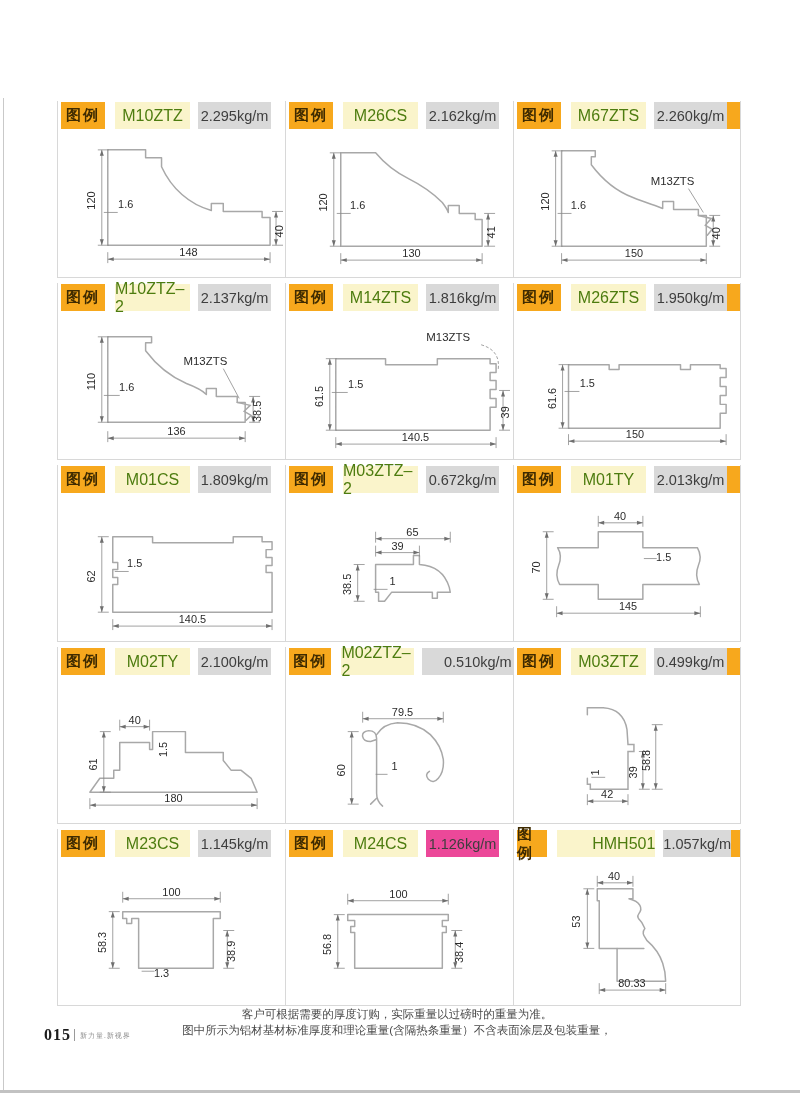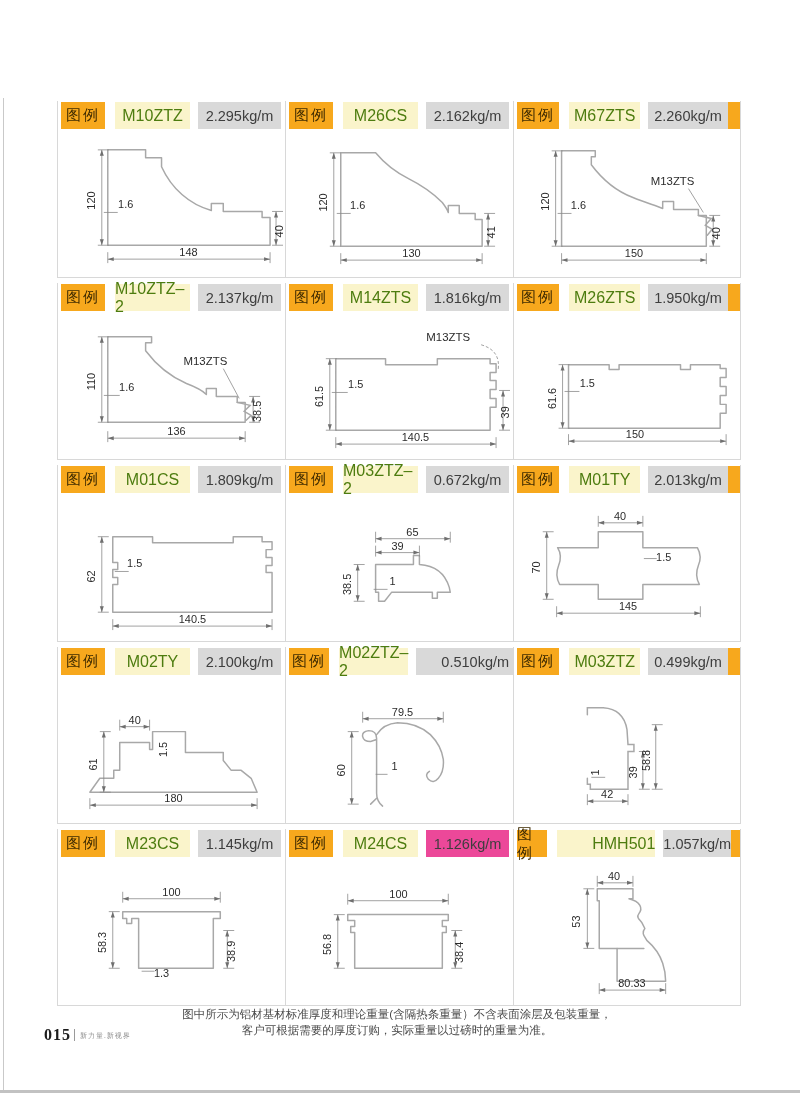--- a/index.html
+++ b/index.html
@@ -6,24 +6,24 @@
   body{font-family:"Liberation Sans","DejaVu Sans",sans-serif;}
   .page{position:relative;width:800px;height:1093px;background:#fff;overflow:hidden;}
   .left-rule{position:absolute;left:3px;top:98px;width:1px;height:995px;background:#c9c9c9;}
   .bottom-edge{position:absolute;left:0;bottom:0;width:800px;height:3px;background:#c2c2c2;}
   .grid{position:absolute;left:57px;top:101px;width:684px;display:grid;
         grid-template-columns:repeat(3,228px);grid-auto-rows:177px;row-gap:5px;}
   .cell{box-sizing:border-box;border-left:1px solid #d8d8d8;border-bottom:1px solid #d8d8d8;position:relative;background:#fff;}
   .cell:nth-child(3n){border-right:1px solid #d8d8d8;}
   .hdr{height:27px;display:flex;align-items:stretch;padding-left:3px;margin-top:1px;}
   .legend{width:44px;display:flex;align-items:center;justify-content:center;
-          font-weight:normal;font-size:15px;color:#3f2b00;letter-spacing:2px;}
+          font-weight:bold;font-size:15px;color:#3f2b00;letter-spacing:2px;}
   .model{width:75px;margin-left:10px;display:flex;align-items:center;justify-content:center;
          font-size:16px;color:#4d7c0f;}
-  .wt{width:83px;margin-left:8px;display:flex;align-items:center;justify-content:center;
+  .wt{width:73px;margin-left:8px;display:flex;align-items:center;justify-content:center;
       font-size:14.5px;color:#3e3e3e;}
   .endcap{width:13px;margin-left:auto;display:none;}
   .cell:nth-child(3n) .endcap{display:block;}
   .body-svg{display:block;width:100%;height:149px;}
   .pp{fill:#ffffff;stroke:#a8a8a8;stroke-width:1.5;stroke-linejoin:round;}
   .op{fill:none;stroke:#a8a8a8;stroke-width:1.5;stroke-linecap:round;}
   .dl,.ext{stroke:#8a8a8a;stroke-width:0.8;fill:none;}
   .dash{stroke-dasharray:3,2;}
   .ah{fill:#6f6f6f;stroke:none;}
   .dt{font-size:11px;fill:#2b2b2b;text-anchor:middle;}
@@ -479,22 +479,22 @@
           <line x1="86" y1="134" x2="153" y2="134" class="dl"></line>
           <polygon points="86,134 92,136 92,132" class="ah"></polygon>
           <polygon points="153,134 147,132 147,136" class="ah"></polygon>
           <line x1="86" y1="127" x2="86" y2="138" class="ext"></line>
           <line x1="153" y1="127" x2="153" y2="138" class="ext"></line>
           <text x="119" y="131" class="dt">80.33</text>
         </svg>
       </div>
     </div>
   <div class="footer-note">
+    <div>客户可根据需要的厚度订购，实际重量以过磅时的重量为准。</div>
     <div>图中所示为铝材基材标准厚度和理论重量(含隔热条重量）不含表面涂层及包装重量，</div>
-    <div>客户可根据需要的厚度订购，实际重量以过磅时的重量为准。</div>
   </div>
   <div class="pageno">
     <span class="num">015</span>
     <span class="sep"></span>
     <span class="brand">新力量.新视界</span>
   </div>
   <div class="bottom-edge"></div>
 </div>
 
 </body></html>

